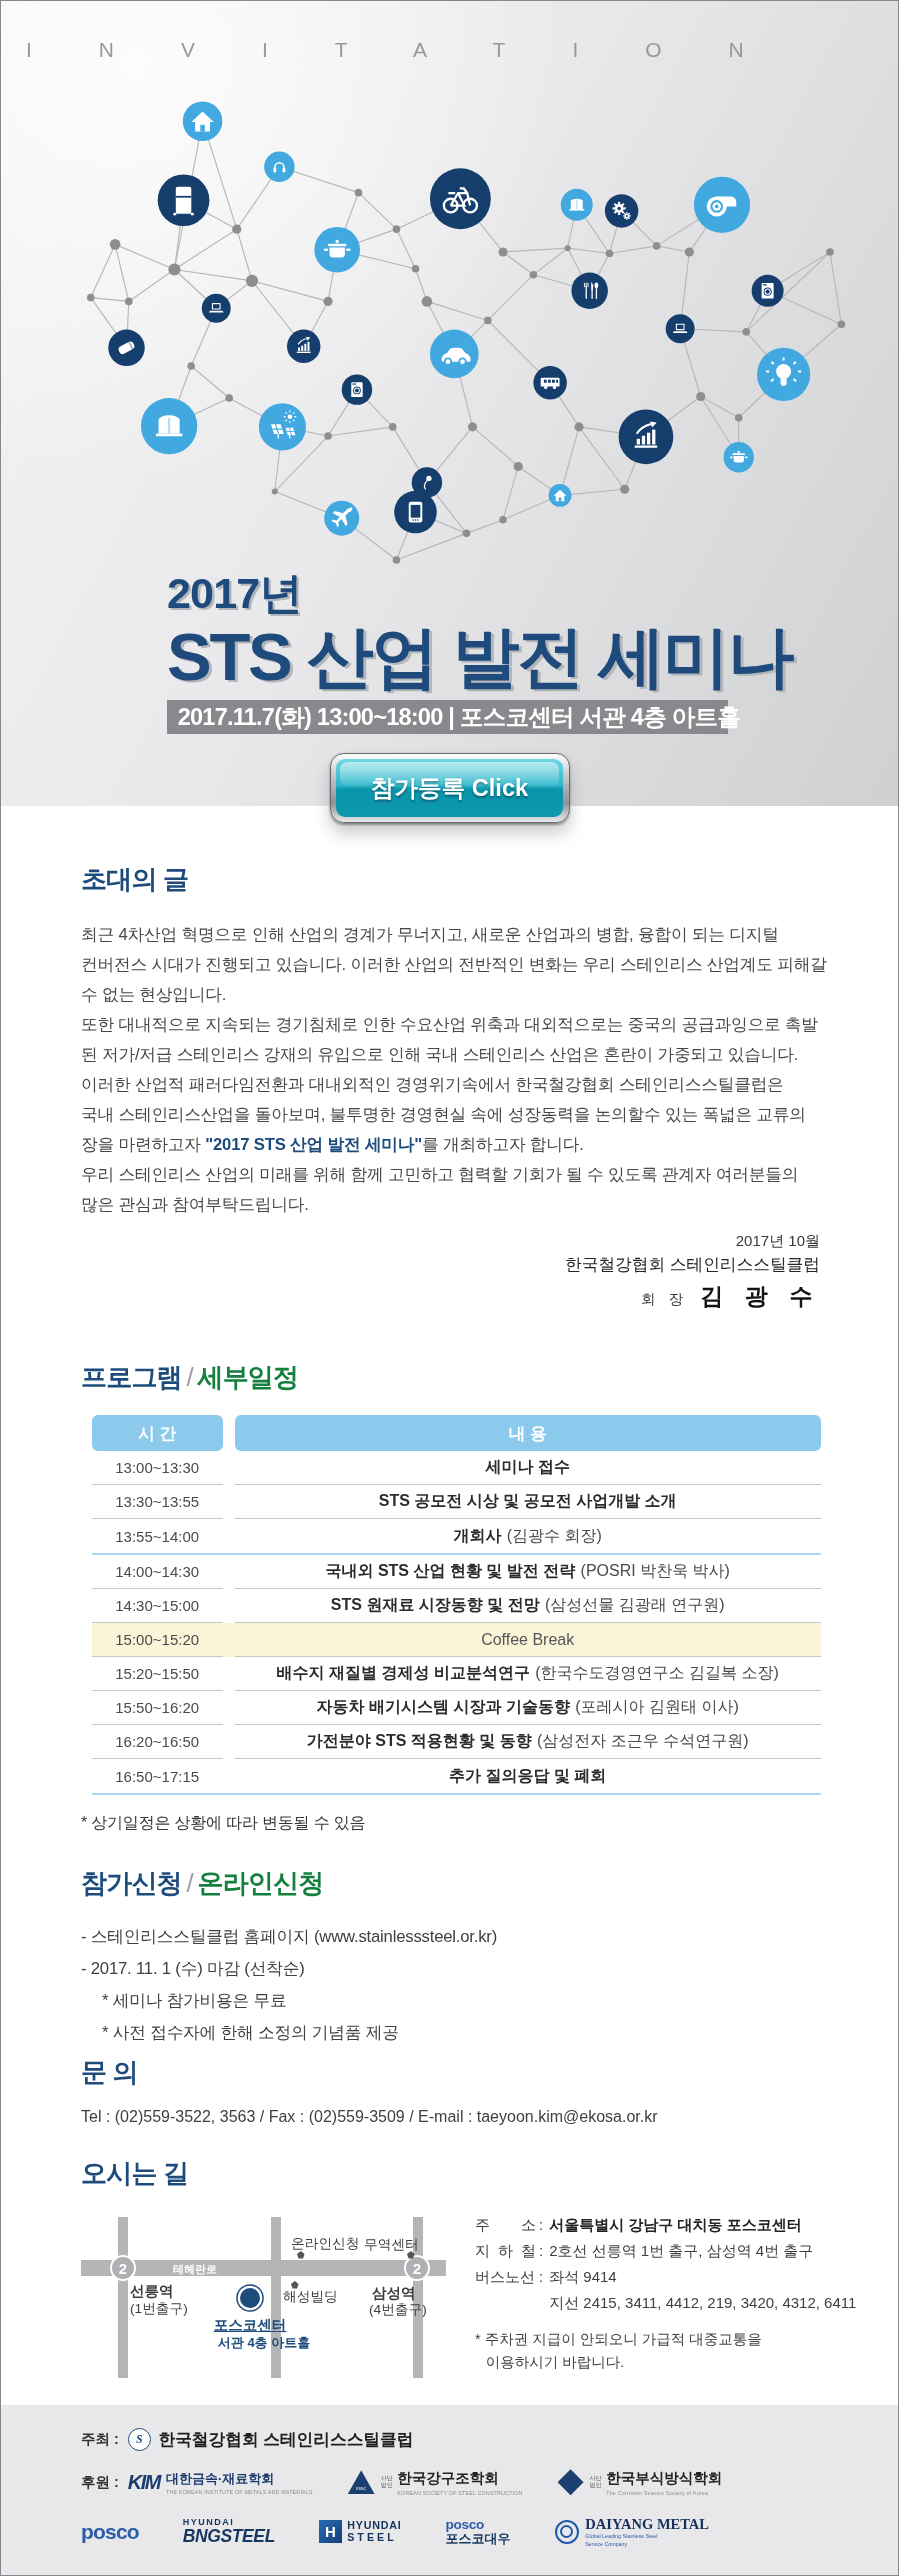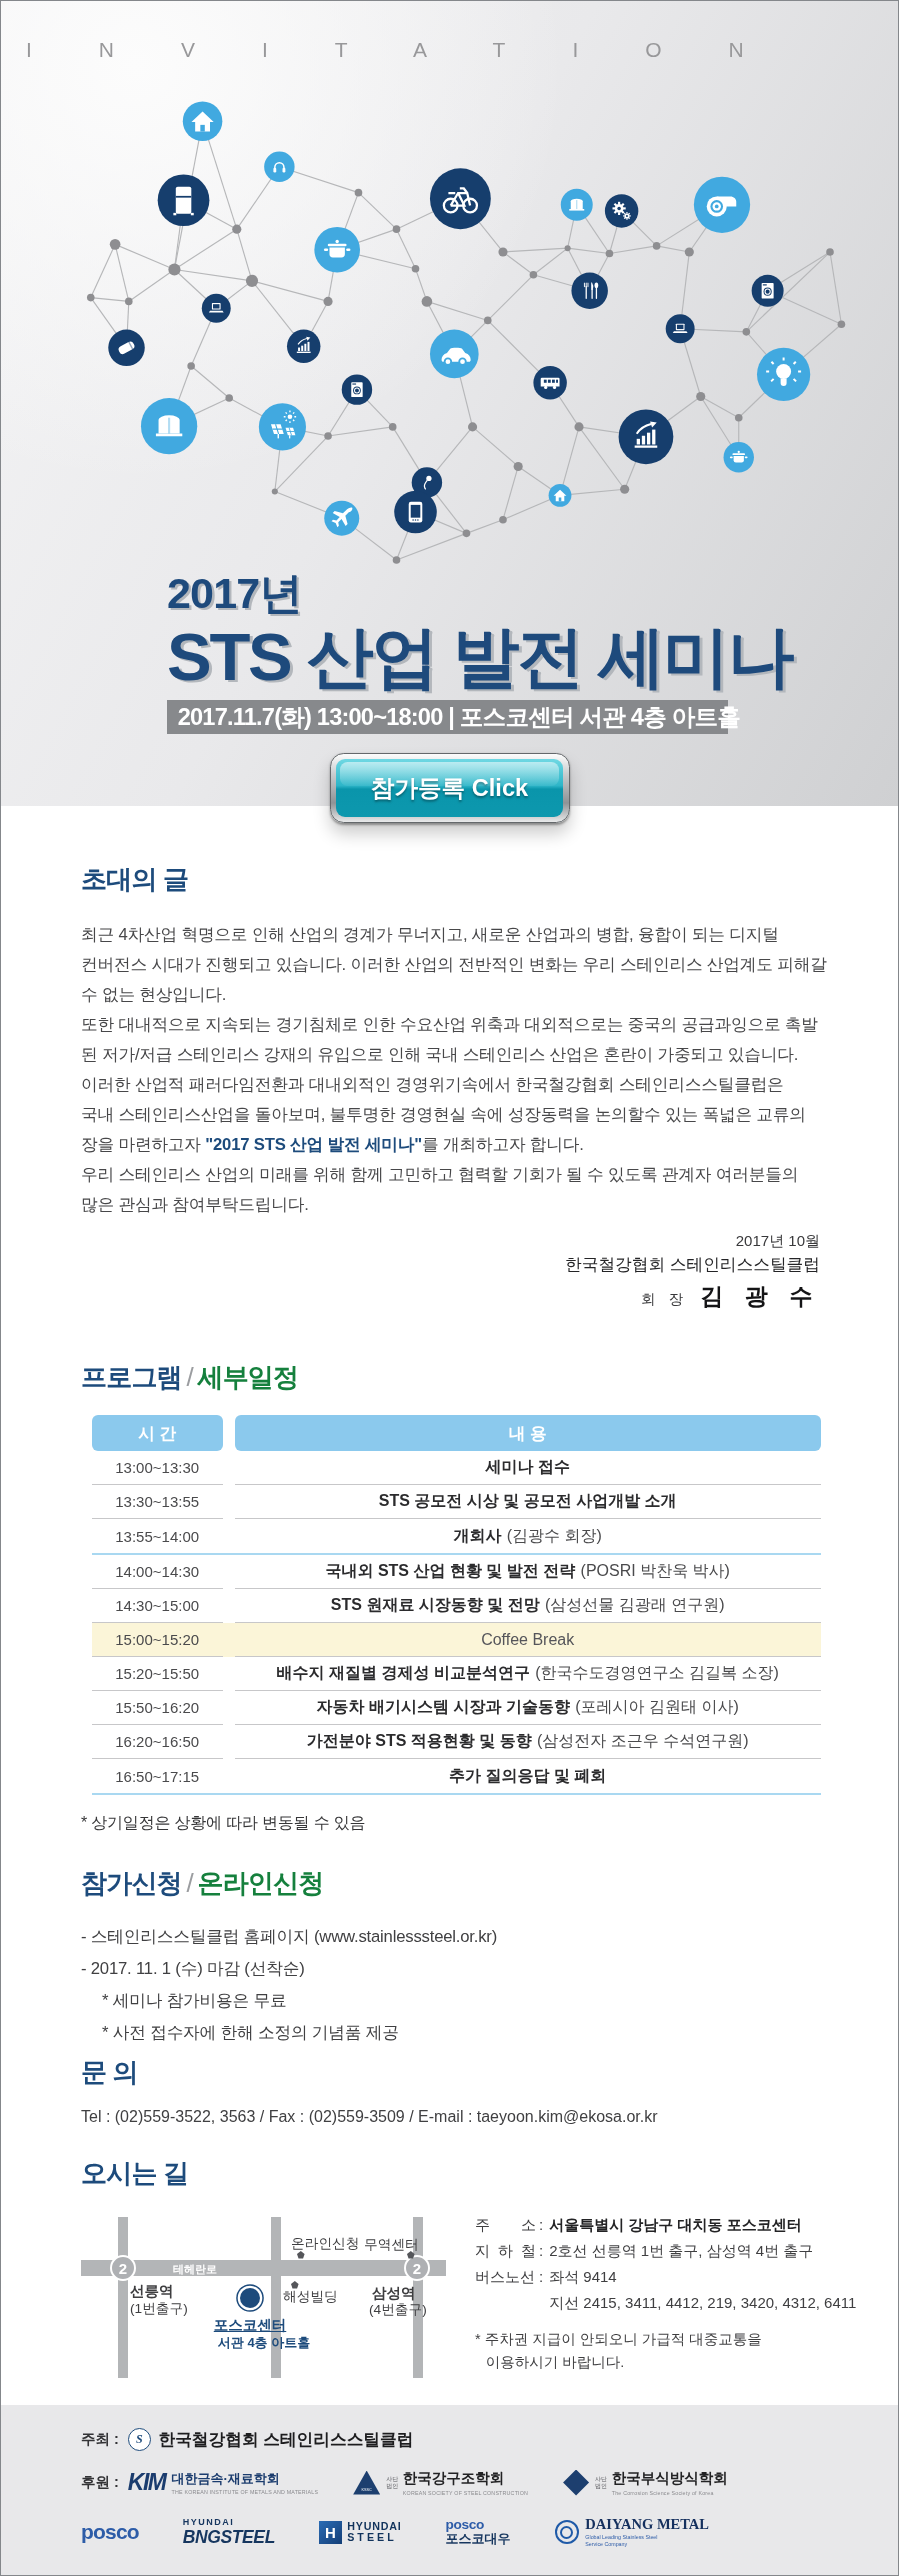--- a/index.html
+++ b/index.html
@@ -104,21 +104,21 @@
   .footer{position:absolute;left:0;top:2404px;width:100%;height:172px;background:#e8e8ea;
           box-sizing:border-box;padding:23px 0 0 80px;}
   .f-row{display:flex;align-items:center;}
   .f-label{font-size:14.5px;font-weight:700;color:#333336;margin-right:9px;}
   .host-logo{width:23px;height:23px;border-radius:50%;background:#fff;border:1.5px solid #1d4b7c;box-sizing:border-box;
              display:flex;align-items:center;justify-content:center;margin-right:7.6px;
              font-family:"Liberation Serif",serif;font-style:italic;font-weight:700;font-size:12px;color:#1d4b7c;}
   .host-name{font-size:16.7px;font-weight:700;color:#1d1d1f;}
   .f-sponsors{margin-top:18px;gap:0;}
   .sp-group{display:flex;align-items:center;margin-right:35px;}
-  .kim-logo{font-size:23px;font-weight:700;font-style:italic;color:#1b3c6e;letter-spacing:-1.5px;margin-right:6px;}
+  .kim-logo{font-size:20px;font-weight:700;font-style:italic;color:#1b3c6e;letter-spacing:-1.5px;margin-right:6px;}
   .sp-col{display:flex;flex-direction:column;justify-content:center;}
   .sp-name{font-size:13px;font-weight:700;color:#1b3c6e;white-space:nowrap;}
   .sp-name.dk{color:#222224;font-size:14.5px;}
   .sp-sub{font-size:5.3px;color:#8a8a8e;letter-spacing:0.2px;white-space:nowrap;margin-top:1.5px;}
   .kssc-tri{position:relative;width:27px;height:24px;background:#1d3f6f;margin-right:6px;
             clip-path:polygon(50% 0,100% 100%,0 100%);display:flex;align-items:flex-end;justify-content:center;
             font-size:3.8px;color:#fff;padding-bottom:3px;box-sizing:border-box;}
   .cssk-dia{width:26px;height:26px;background:#1d3f6f;margin-right:6px;
             clip-path:polygon(50% 0,100% 50%,50% 100%,0 50%);}
   .sp-badge{width:13.7px;font-size:6px;line-height:6.8px;color:#55555a;word-break:break-all;margin-right:3px;}

